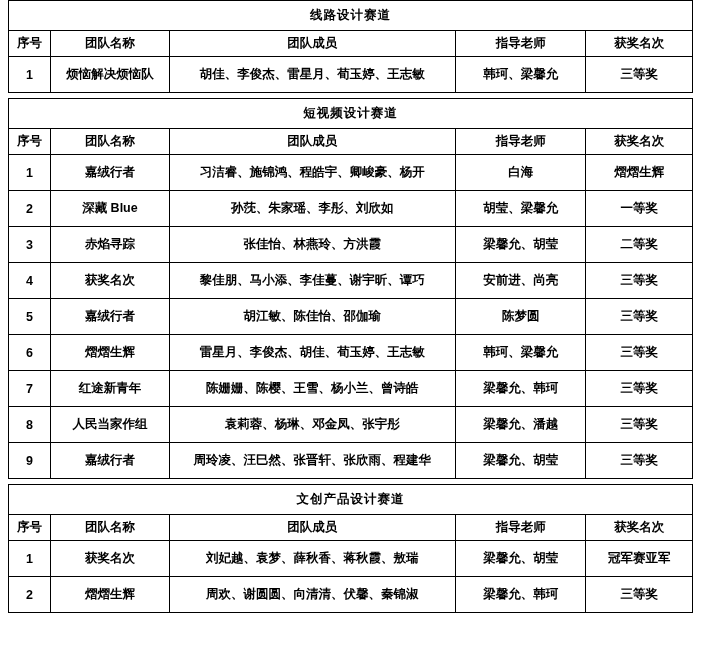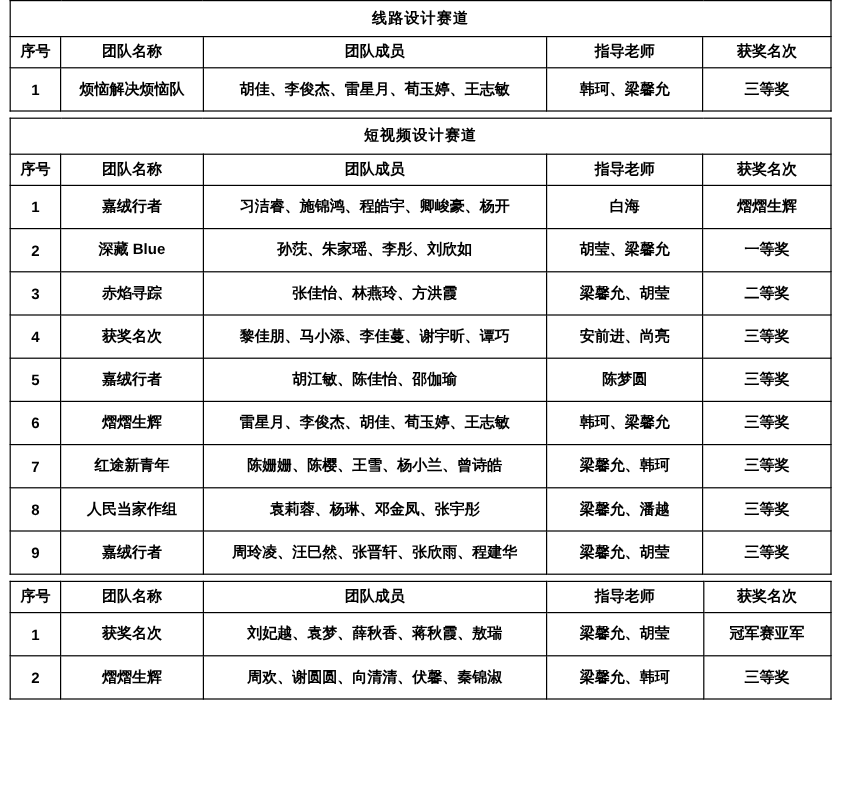--- a/index.html
+++ b/index.html
@@ -181,20 +181,23 @@
       <div class="spacer"></div>
       <table class="award-table">
         <colgroup>
           <col class="col-no">
           <col class="col-team">
           <col class="col-members">
           <col class="col-teacher">
           <col class="col-prize">
         </colgroup>
         <tbody>
+          <tr>
+            <td class="section-title-cell" colspan="5">文创产品设计赛道</td>
+          </tr>
           <tr class="head-row">
             <td>序号</td>
             <td>团队名称</td>
             <td>团队成员</td>
             <td>指导老师</td>
             <td>获奖名次</td>
           </tr>
           <tr class="data-row">
             <td>1</td>
             <td>获奖名次</td>

